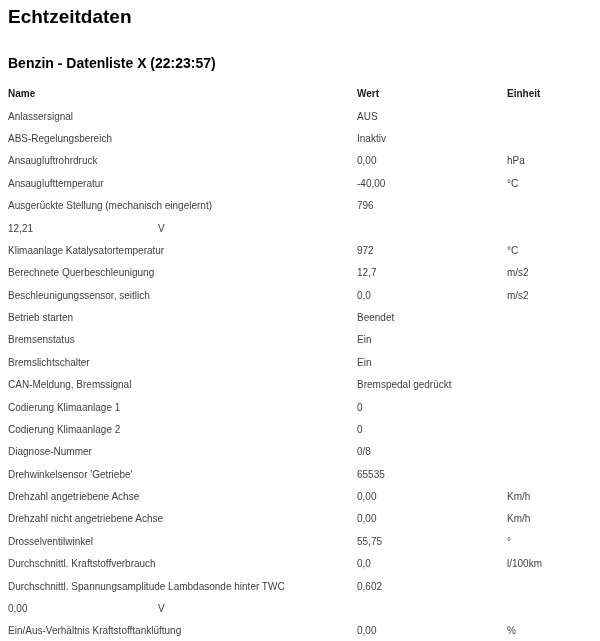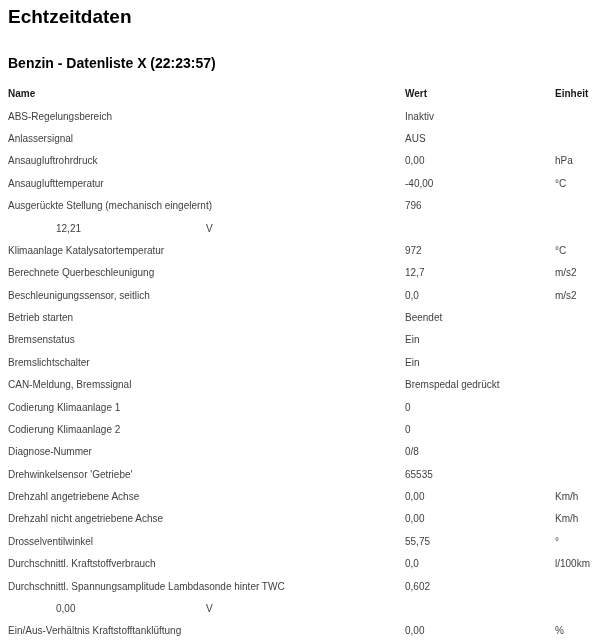--- a/index.html
+++ b/index.html
@@ -51,21 +51,20 @@
   .cell-name {
     width: 349px;
     padding-right: 10px;
     box-sizing: border-box;
     word-wrap: break-word;
   }
   .cell-value {
     width: 150px;
     box-sizing: border-box;
     padding-right: 6px;
-    margin-left: 48px;
   }
   .cell-unit {
     flex: 1;
   }
 </style>
 </head>
 <body>
 
 <div class="page">
 
@@ -76,28 +75,28 @@
   <div class="datatable">
 
     <div class="row header-row">
       <div class="cell-name">Name</div>
       <div class="cell-value">Wert</div>
       <div class="cell-unit">Einheit</div>
     </div>
 
     <div>
   <div class="row">
+    <div class="cell-name">Anlassersignal</div>
+    <div class="cell-value">AUS</div>
+    <div class="cell-unit"></div>
+  </div>
+
+  <div class="row">
     <div class="cell-name">ABS-Regelungsbereich</div>
     <div class="cell-value">Inaktiv</div>
-    <div class="cell-unit"></div>
-  </div>
-
-  <div class="row">
-    <div class="cell-name">Anlassersignal</div>
-    <div class="cell-value">AUS</div>
     <div class="cell-unit"></div>
   </div>
 
   <div class="row">
     <div class="cell-name">Ansaugluftrohrdruck</div>
     <div class="cell-value">0,00</div>
     <div class="cell-unit">hPa</div>
   </div>
 
   <div class="row">

